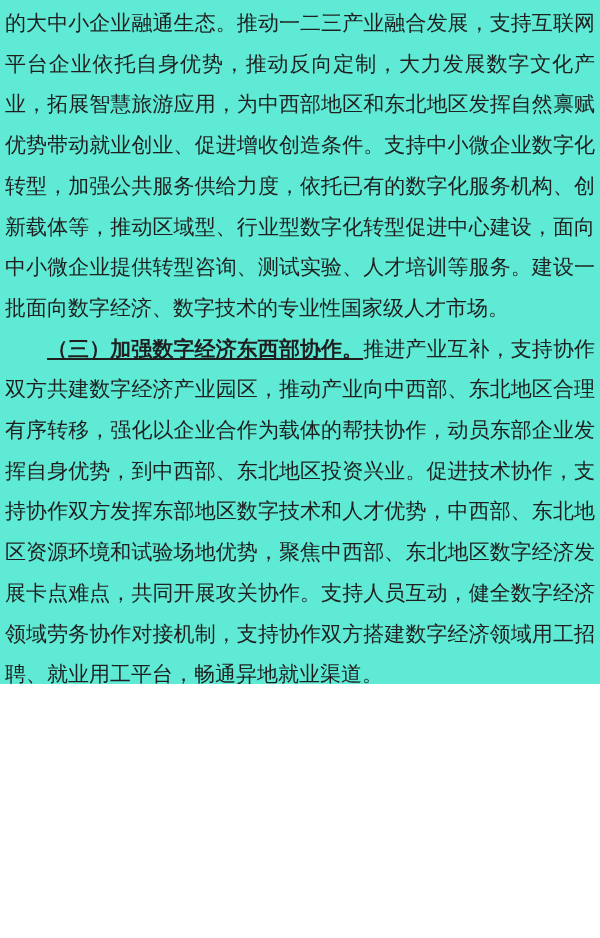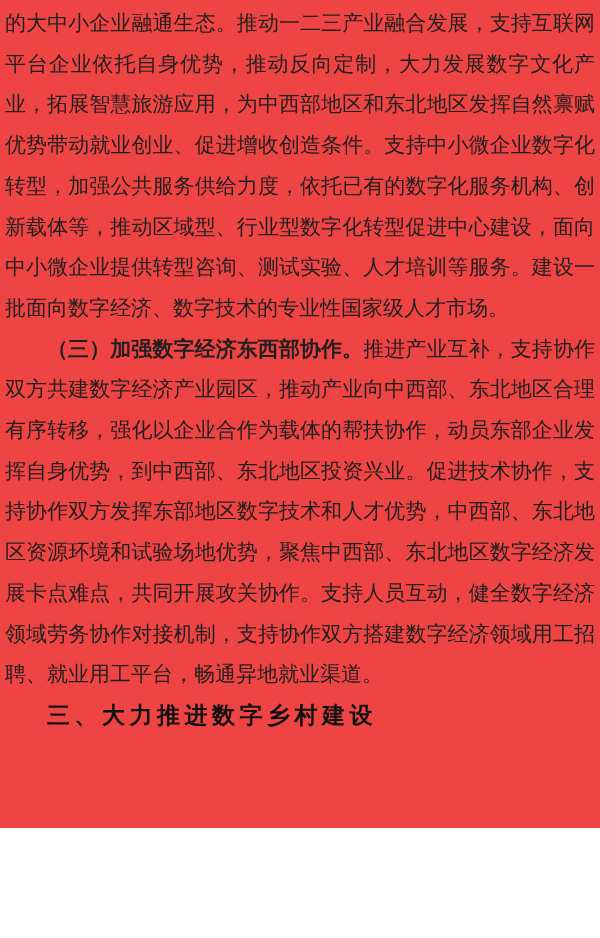--- a/index.html
+++ b/index.html
@@ -3,40 +3,41 @@
 <meta charset="utf-8">
 <style>
   html, body {
     margin: 0;
     padding: 0;
     background: #ffffff;
   }
   .page {
     position: relative;
     width: 600px;
-    height: 828px;
+    height: 684px;
     overflow: hidden;
     box-sizing: border-box;
     padding: 3px 5px 0 5px;
-    background: #ef4444;
+    background: #5eead4;
     color: #1f1f1f;
     font-family: "Liberation Serif", "DejaVu Serif", serif;
     font-size: 21px;
     line-height: 40.7px;
     text-align: justify;
   }
   .page p {
     margin: 0;
     padding: 0;
   }
   .indent {
     text-indent: 42px;
   }
   .lead {
     font-weight: bold;
+    text-decoration: underline;
   }
   .heading {
     margin: 0;
     padding: 0;
     font-family: "Liberation Sans", "DejaVu Sans", sans-serif;
     font-weight: bold;
     font-size: 23px;
     letter-spacing: 4.5px;
     line-height: 40.7px;
     text-indent: 42px;

